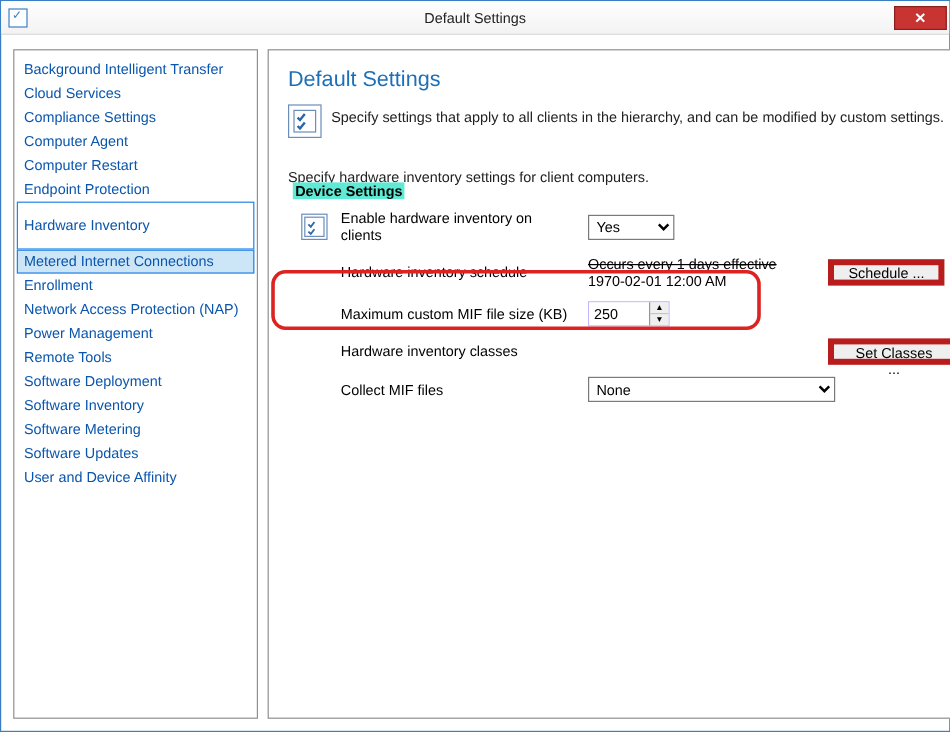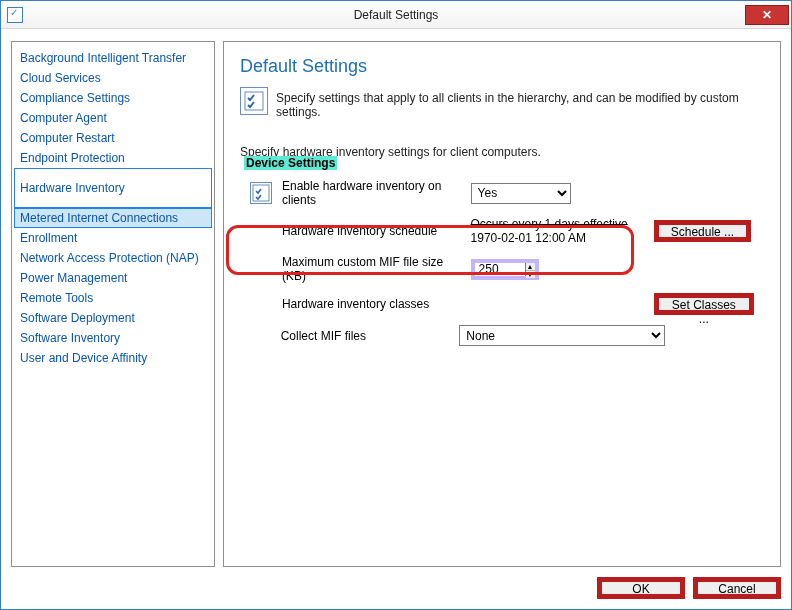--- a/index.html
+++ b/index.html
@@ -65,21 +65,21 @@
     align-items: center;
     justify-content: center;
     color: #fff;
     font-weight: bold;
     font-family: Arial, sans-serif;
     font-size: 12px;
   }
   .client {
     flex: 1;
     display: flex;
-    flex-direction: column;
+    flex-direction: row;
     padding: 12px 10px 10px 10px;
   }
   .columns {
     flex: 1;
     display: flex;
     gap: 8px;
     min-height: 0;
   }
   .sidebar {
     width: 204px;
@@ -187,25 +187,25 @@
     background: #fff;
   }
   select.win, input.win {
     font-size: 12px;
     font-family: inherit;
     border: 1px solid #7a7a7a;
     background: #fff;
     height: 21px;
     padding: 1px 2px;
   }
-  select.win { width: 100px; }
+  select.win { width: 72px; }
   select.win.wide { width: 206px; }
   .spinner {
     display: inline-flex;
-    border: 4px solid #c4b5fd;
+    border: 1px solid #c4b5fd;
     height: 21px;
     width: 68px;
   }
   .spinner input {
     border: none;
     width: 50px;
     padding: 1px 4px;
     font-size: 12px;
     font-family: inherit;
     outline: none;
@@ -269,20 +269,22 @@
           <div class="sidebar-item">Computer Restart</div>
           <div class="sidebar-item">Endpoint Protection</div>
           <div class="sidebar-item outlined">Hardware Inventory</div>
           <div class="sidebar-item selected">Metered Internet Connections</div>
           <div class="sidebar-item">Enrollment</div>
           <div class="sidebar-item">Network Access Protection (NAP)</div>
           <div class="sidebar-item">Power Management</div>
           <div class="sidebar-item">Remote Tools</div>
           <div class="sidebar-item">Software Deployment</div>
           <div class="sidebar-item">Software Inventory</div>
+          <div class="sidebar-item">Software Metering</div>
+          <div class="sidebar-item">Software Updates</div>
           <div class="sidebar-item">User and Device Affinity</div>
         </div>
 
       <div class="main">
         <div class="highlight-box"></div>
 
         <h1 class="page-title">Default Settings</h1>
 
         <div class="intro">
           <div class="intro-icon">

